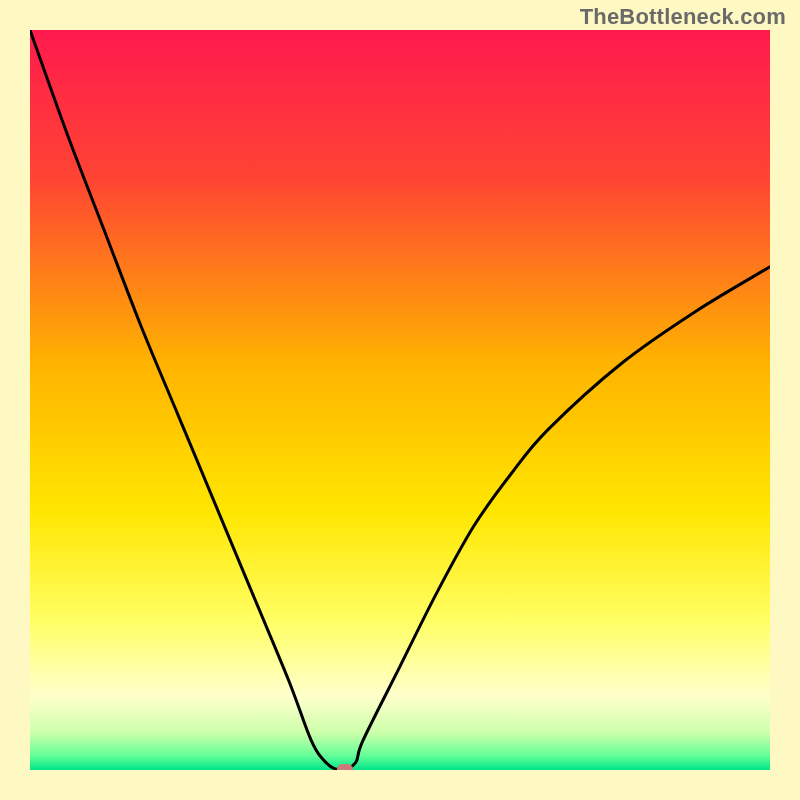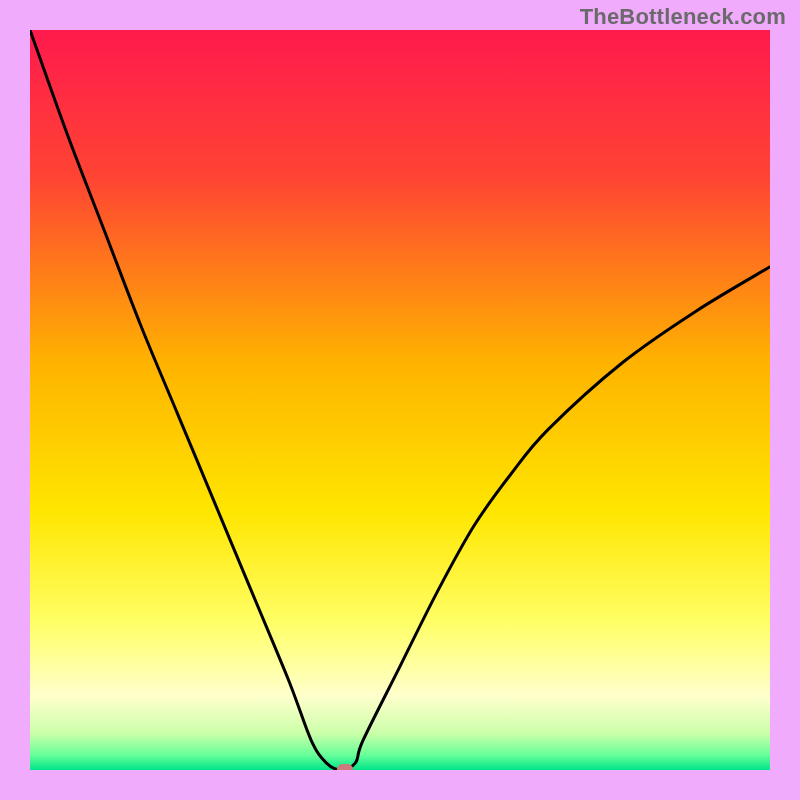--- a/index.html
+++ b/index.html
@@ -9,21 +9,21 @@
     height: 800px;
     background: #000;
     overflow: hidden;
   }
   .frame {
     position: absolute;
     left: 0;
     top: 0;
     width: 800px;
     height: 800px;
-    background: #f0abfc;
+    background: #fef9c3;
   }
   .plot {
     position: absolute;
     left: 30px;
     top: 30px;
     width: 740px;
     height: 740px;
     overflow: hidden;
   }
   .gradient {

